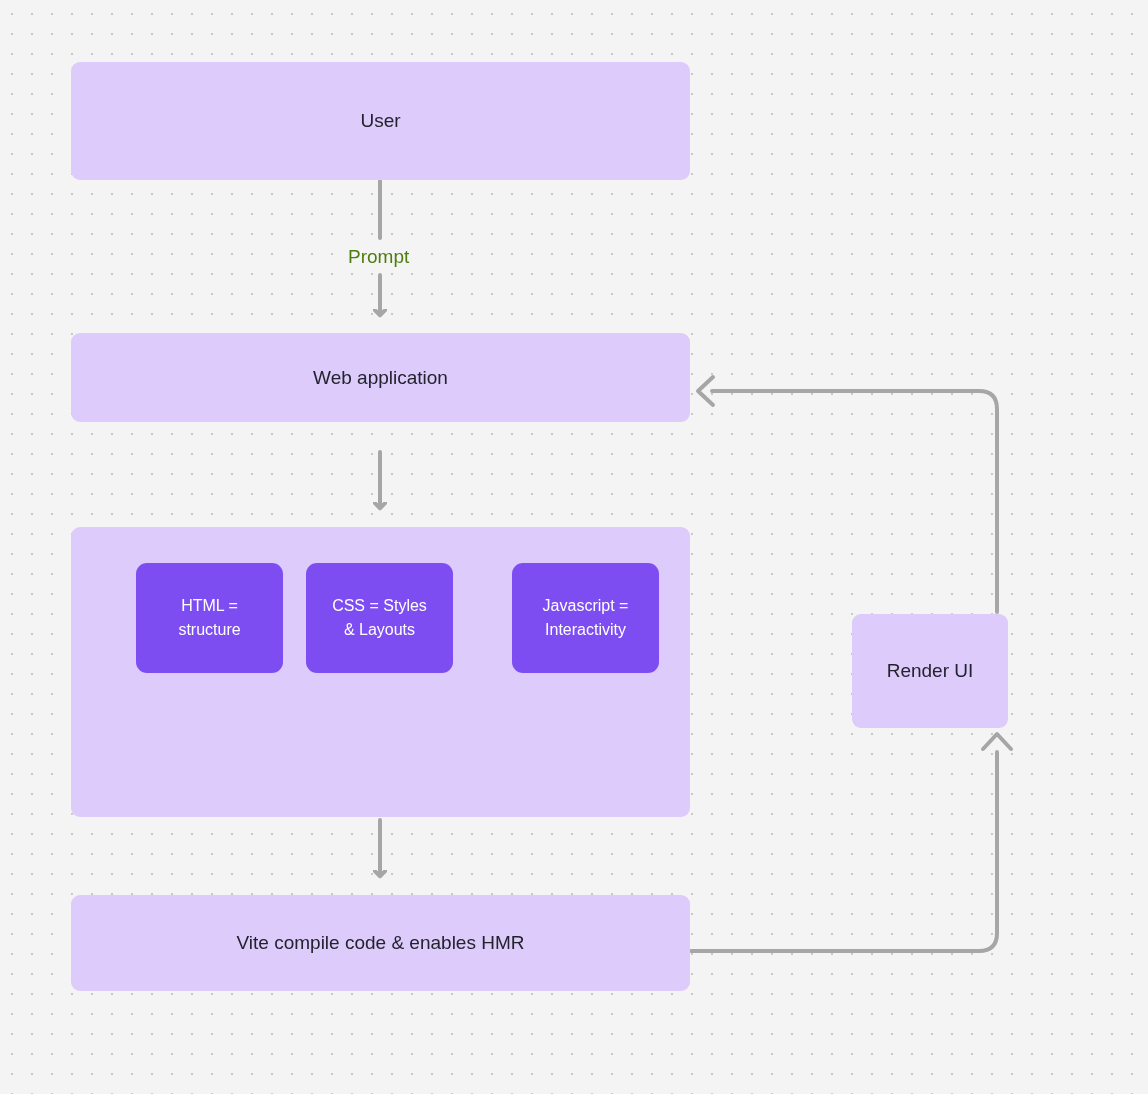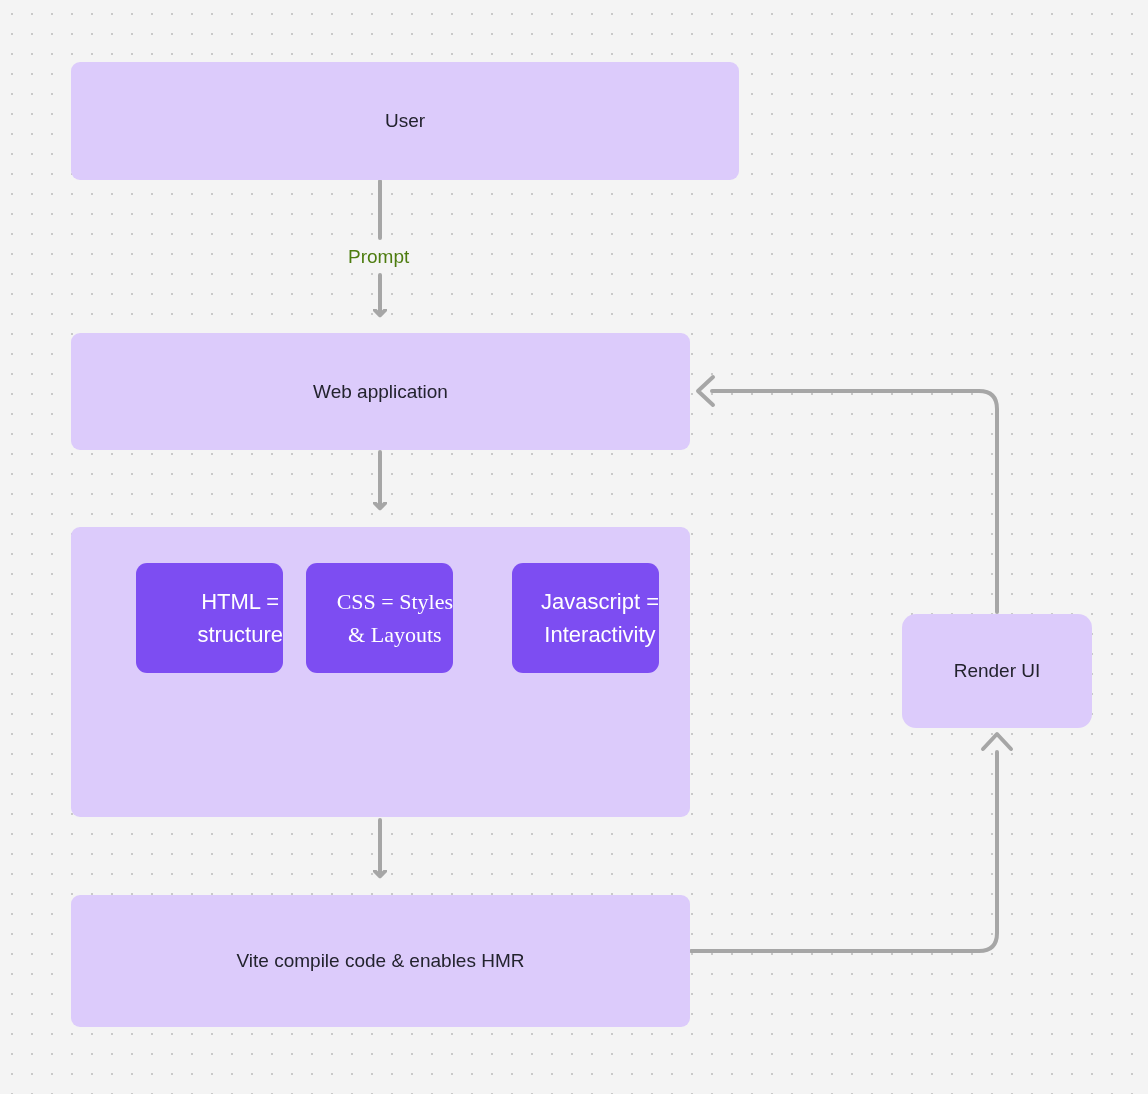--- a/index.html
+++ b/index.html
@@ -43,55 +43,53 @@
     background-color: #dccbfb;
     border-radius: 9px;
     color: #23232e;
     font-size: 19px;
     line-height: 1.45;
   }
   .node-violet {
     background-color: #7d4df2;
     border-radius: 11px;
     color: #ffffff;
-    font-size: 22px;
+    font-size: 16px;
     line-height: 1.5;
-    justify-content: flex-end;
   }
   #node-user {
     left: 71px;
     top: 62px;
-    width: 668px;
+    width: 619px;
     height: 118px;
   }
   #node-web-application {
     left: 71px;
     top: 333px;
     width: 619px;
-    height: 117px;
+    height: 89px;
   }
   #node-components-group {
     left: 71px;
     top: 527px;
     width: 619px;
     height: 290px;
     display: block;
   }
   #node-html {
     left: 136px;
     top: 563px;
     width: 147px;
     height: 110px;
   }
   #node-css {
     left: 306px;
     top: 563px;
     width: 147px;
     height: 110px;
-    font-family: Liberation Serif, serif;
   }
   #node-javascript {
     left: 476px;
     top: 563px;
     width: 147px;
     height: 110px;
     margin-left: 36px;
   }
   #components-caption {
     position: absolute;
@@ -99,28 +97,27 @@
     top: 716px;
     width: 619px;
     text-align: center;
     font-size: 19px;
     color: #23232e;
   }
   #node-vite {
     left: 71px;
     top: 895px;
     width: 619px;
-    height: 132px;
+    height: 96px;
   }
   #node-render-ui {
-    left: 902px;
+    left: 852px;
     top: 614px;
-    width: 190px;
+    width: 156px;
     height: 114px;
-    border-radius: 14px;
   }
   .edge-label {
     position: absolute;
     font-size: 19px;
     color: #4d7c0f;
     background-color: #f4f4f4;
     padding: 1px 7px;
     white-space: nowrap;
   }
   #edge-label-prompt {

